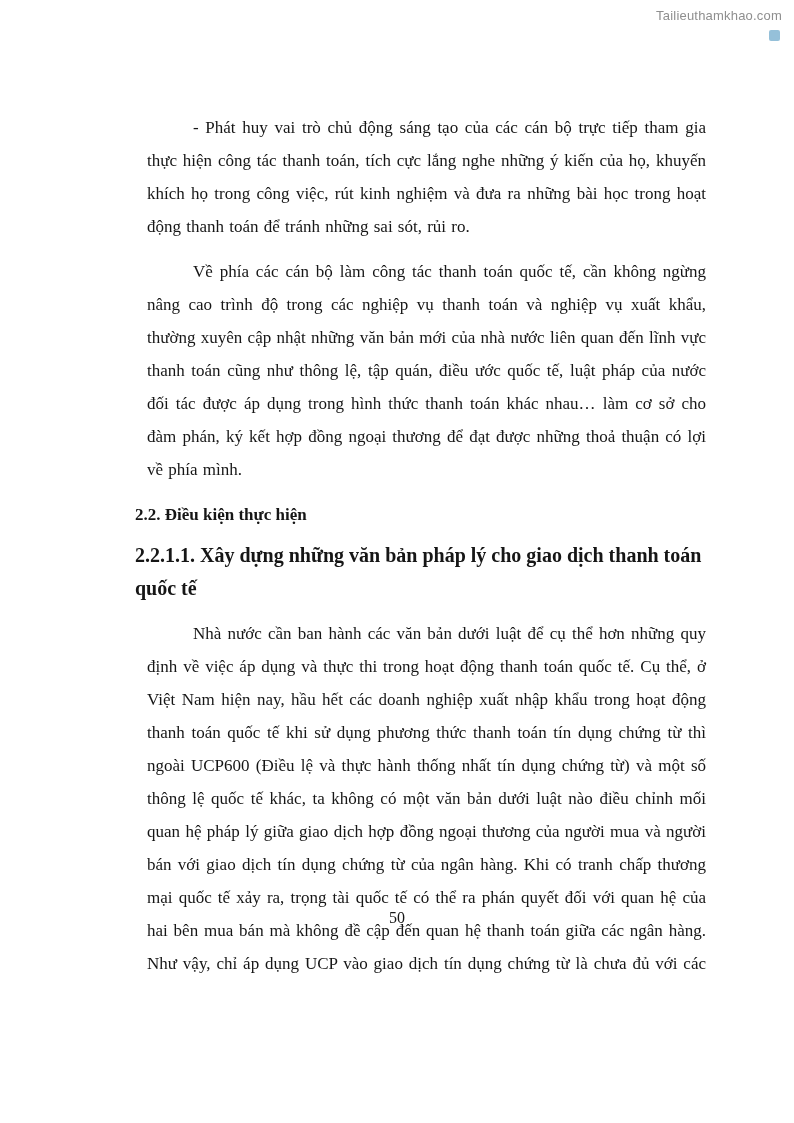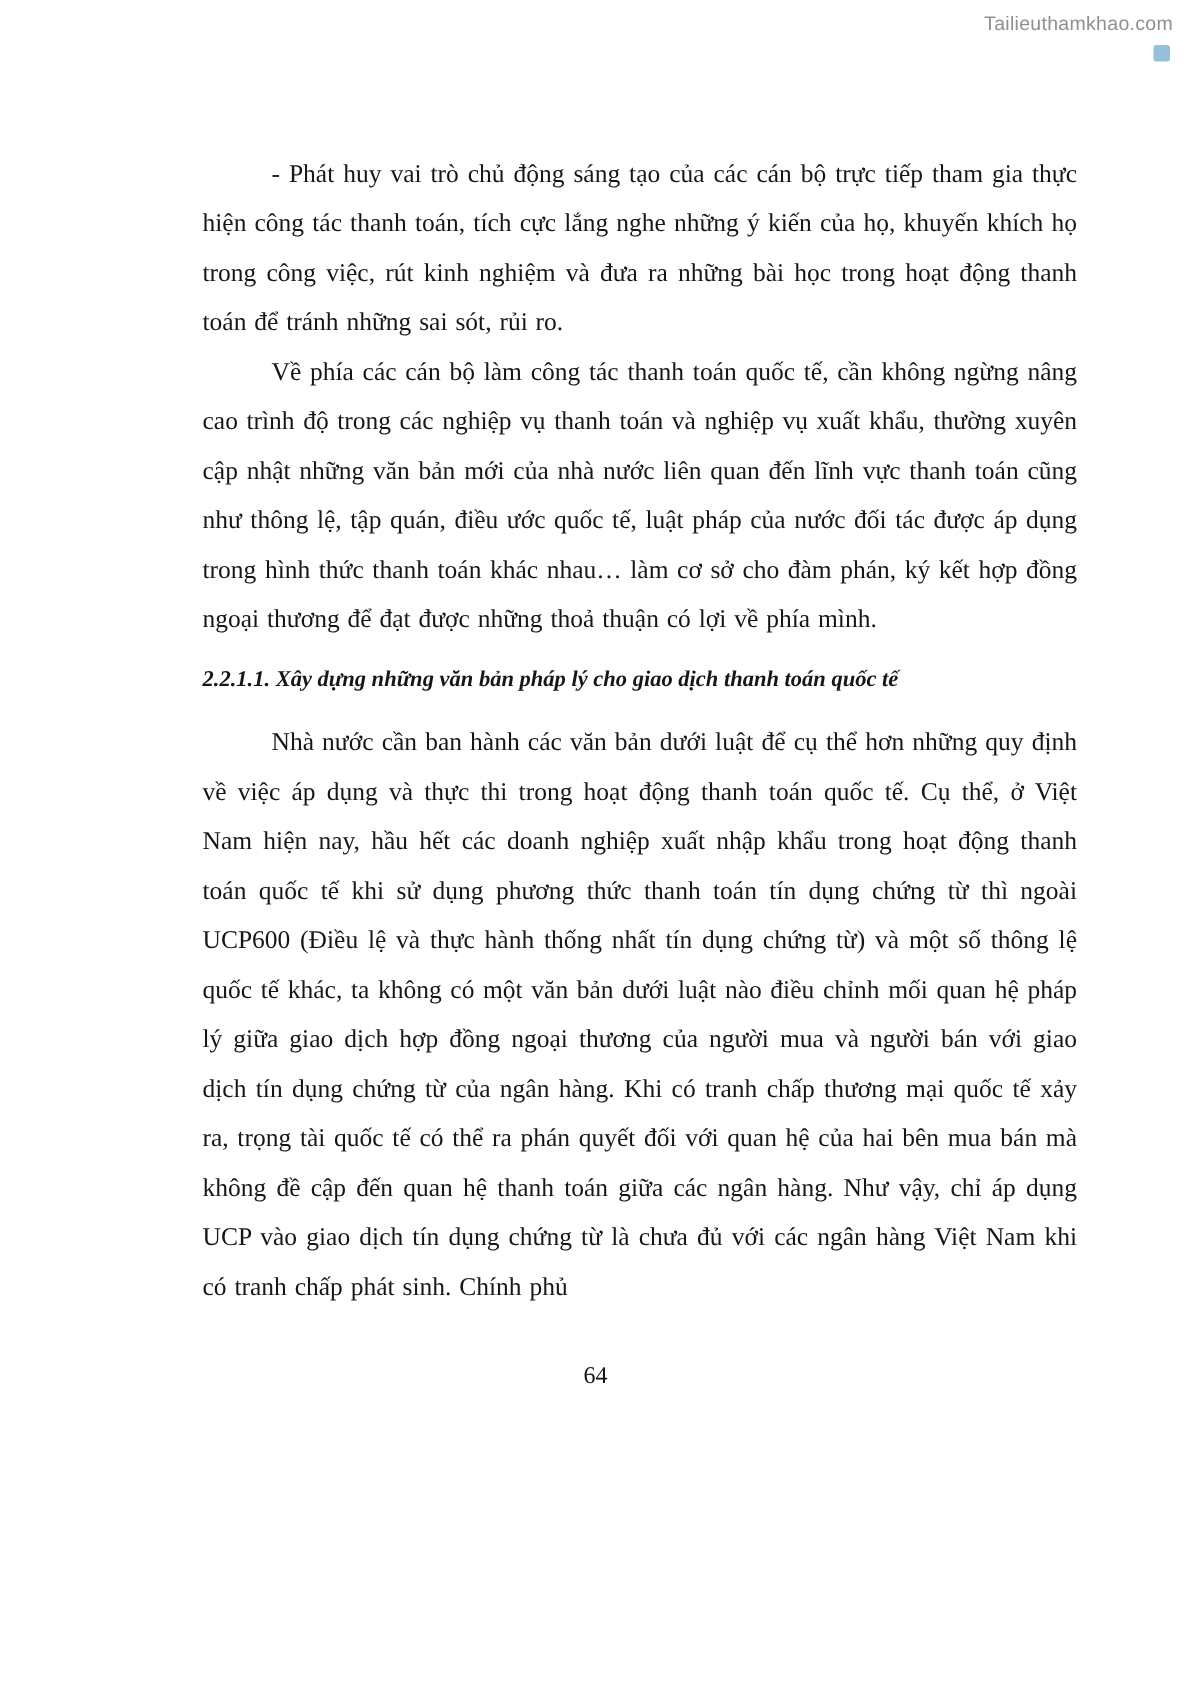--- a/index.html
+++ b/index.html
@@ -37,21 +37,21 @@
     border-radius: 2px;
     opacity: 0.8;
   }
   .content {
     position: absolute;
     left: 135px;
     top: 99px;
     width: 583px;
   }
   .para {
-    margin: 0;
+    margin: 12px;
     text-indent: 46px;
     text-align: justify;
     font-size: 17px;
     line-height: 33px;
     word-spacing: 1px;
   }
   .h1 {
     margin: 8px 0;
     font-weight: bold;
     font-size: 17px;
@@ -59,22 +59,21 @@
   }
   .h2 {
     margin: 8px 0;
     font-weight: bold;
     font-style: italic;
     font-size: 17px;
     line-height: 33px;
   }
   .h3 {
     margin: 8px 0;
-    font-style: italic;
-    font-size: 15px;
+    font-size: 20px;
     line-height: 33px;
   }
   .page-number {
     position: absolute;
     bottom: 52px;
     left: 0;
     width: 100%;
     text-align: center;
     font-size: 16px;
     color: #161616;
@@ -84,19 +83,20 @@
 <body>
 
 <div class="page">
 
   <div class="watermark">Tailieuthamkhao.com</div>
   <div class="wm-icon"></div>
 
   <div class="content">
     <p class="para">- Phát huy vai trò chủ động sáng tạo của các cán bộ trực tiếp tham gia thực hiện công tác thanh toán, tích cực lắng nghe những ý kiến của họ, khuyến khích họ trong công việc, rút kinh nghiệm và đưa ra những bài học trong hoạt động thanh toán để tránh những sai sót, rủi ro.</p>
     <p class="para">Về phía các cán bộ làm công tác thanh toán quốc tế, cần không ngừng nâng cao trình độ trong các nghiệp vụ thanh toán và nghiệp vụ xuất khẩu, thường xuyên cập nhật những văn bản mới của nhà nước liên quan đến lĩnh vực thanh toán cũng như thông lệ, tập quán, điều ước quốc tế, luật pháp của nước đối tác được áp dụng trong hình thức thanh toán khác nhau… làm cơ sở cho đàm phán, ký kết hợp đồng ngoại thương để đạt được những thoả thuận có lợi về phía mình.</p>
+    <h2 class="h1">2.2. Điều kiện thực hiện</h2>
     <h4 class="h3">2.2.1.1. Xây dựng những văn bản pháp lý cho giao dịch thanh toán quốc tế</h4>
     <p class="para">Nhà nước cần ban hành các văn bản dưới luật để cụ thể hơn những quy định về việc áp dụng và thực thi trong hoạt động thanh toán quốc tế. Cụ thể, ở Việt Nam hiện nay, hầu hết các doanh nghiệp xuất nhập khẩu trong hoạt động thanh toán quốc tế khi sử dụng phương thức thanh toán tín dụng chứng từ thì ngoài UCP600 (Điều lệ và thực hành thống nhất tín dụng chứng từ) và một số thông lệ quốc tế khác, ta không có một văn bản dưới luật nào điều chỉnh mối quan hệ pháp lý giữa giao dịch hợp đồng ngoại thương của người mua và người bán với giao dịch tín dụng chứng từ của ngân hàng. Khi có tranh chấp thương mại quốc tế xảy ra, trọng tài quốc tế có thể ra phán quyết đối với quan hệ của hai bên mua bán mà không đề cập đến quan hệ thanh toán giữa các ngân hàng. Như vậy, chỉ áp dụng UCP vào giao dịch tín dụng chứng từ là chưa đủ với các ngân hàng Việt Nam khi có tranh chấp phát sinh. Chính phủ</p>
   </div>
 
-  <div class="page-number">64</div>
+  <div class="page-number">50</div>
 
 </div>
 
 </body></html>

